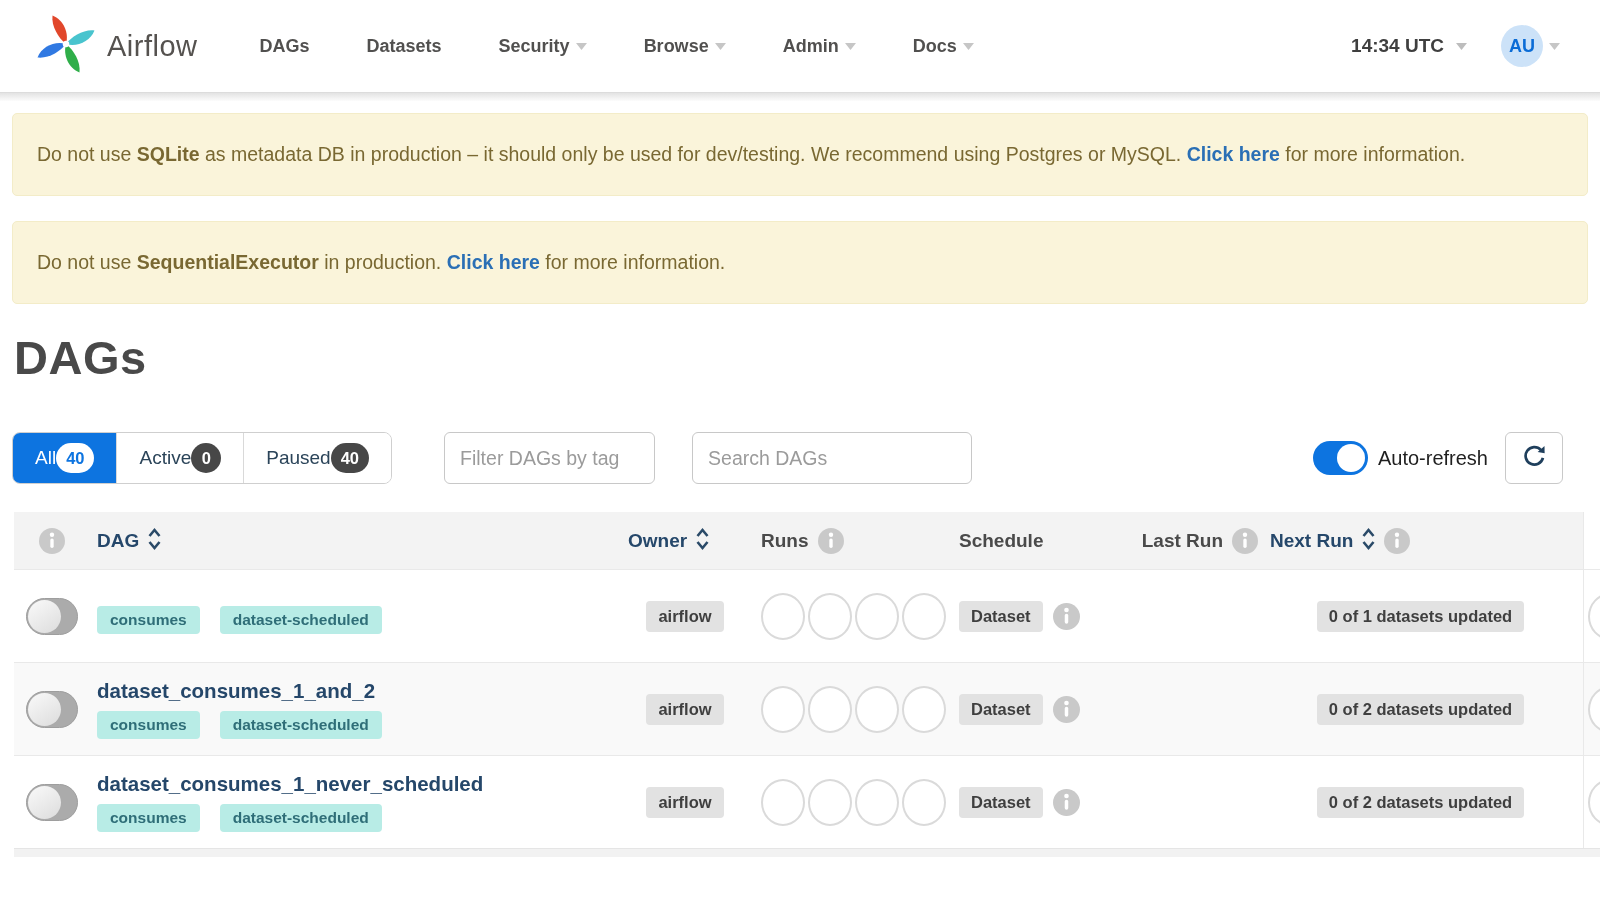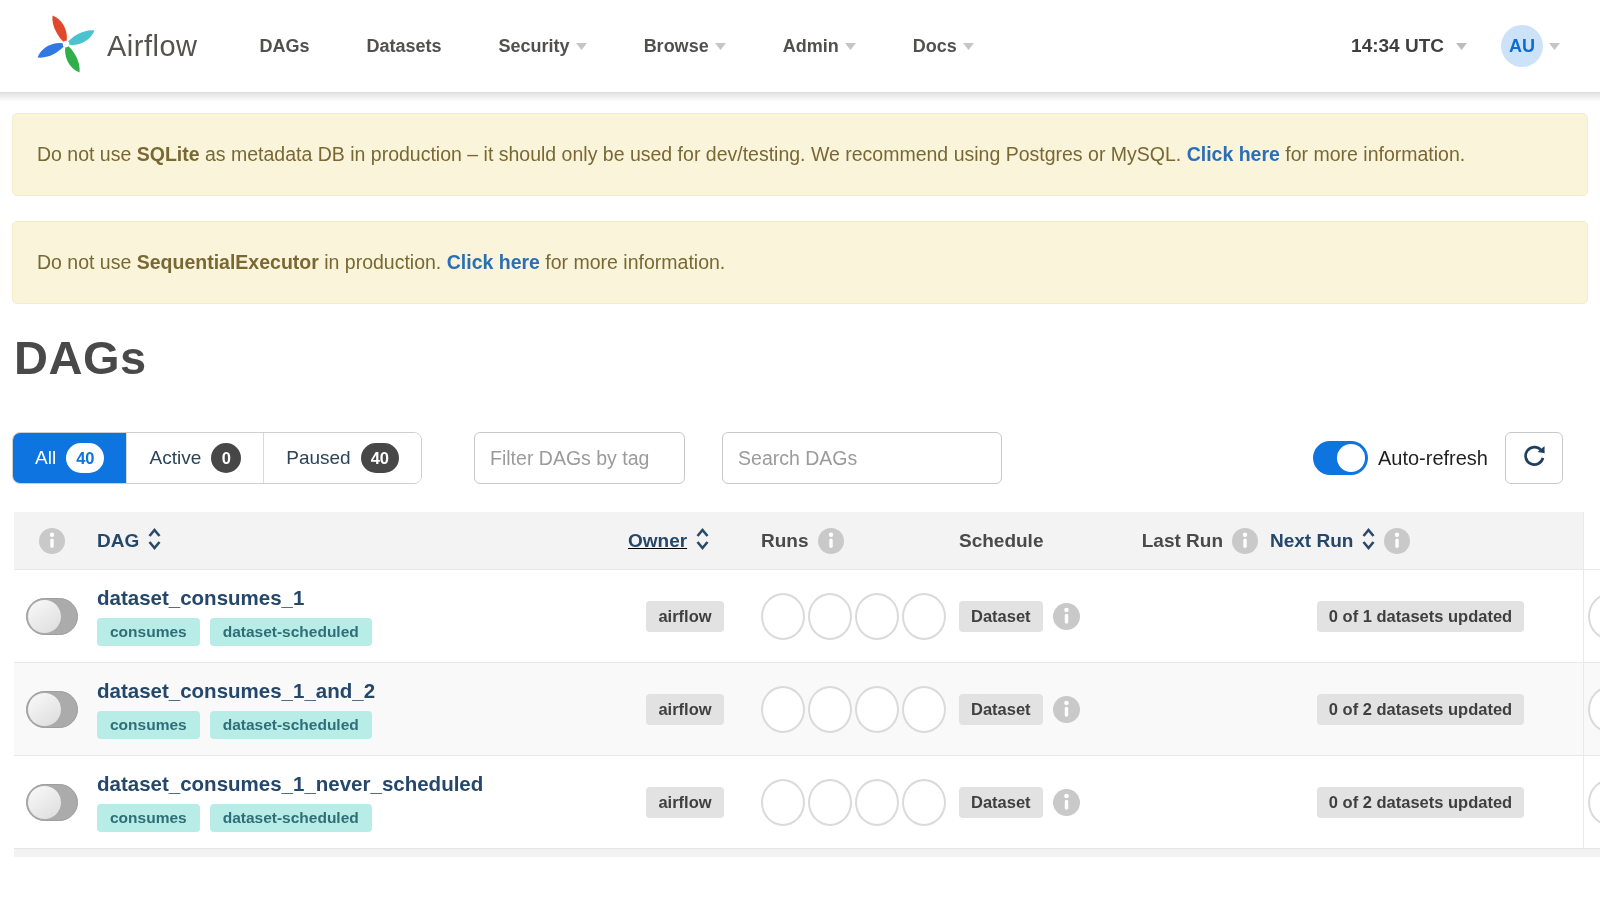--- a/index.html
+++ b/index.html
@@ -25,21 +25,21 @@
     color: #796832; font-size: 19.5px; line-height: 33px; padding: 24px 24px; margin-bottom: 25px; }
   .alert b { font-weight: 700; }
   .alert .alert-link { color: #2a6fb5; font-weight: 700; cursor: pointer; }
 
   
   .page-title { font-size: 47px; font-weight: 700; color: #494949; margin: 26px 0 0 14px; letter-spacing: 0.5px; }
 
   
   .filter-bar { display: flex; align-items: center; margin: 47px 12px 0 12px; height: 52px; }
   .tab-group { display: inline-flex; border: 1px solid #cfcfcf; border-radius: 8px; overflow: hidden; height: 52px; }
-  .tab { display: flex; align-items: center; gap: 10px; padding: 0 22px; background: #fff;
+  .tab { display: flex; align-items: center; padding: 0 22px; background: #fff;
     font-size: 19px; font-weight: 400; color: #2b4459; cursor: pointer; border-right: 1px solid #d9d9d9; }
   .tab:last-child { border-right: none; }
   .tab.active { background: #0d74e0; color: #fff; }
   .count-badge { background: #474747; color: #fff; font-size: 16.5px; font-weight: 700;
     border-radius: 15px; min-width: 30px; height: 30px; padding: 0 10px;
     display: flex; align-items: center; justify-content: center; }
   .tab.active .count-badge { background: #fff; color: #0d74e0; }
   .text-input { height: 52px; border: 1px solid #c8c8c8; border-radius: 6px; font-size: 19.5px;
     padding: 0 15px; color: #444; font-family: "Liberation Sans", sans-serif; outline: none; }
   .text-input::placeholder { color: #9b9b9b; }
@@ -65,33 +65,33 @@
   .col-extra { width: 17px; height: 100%; position: relative; border-left: 1px solid #e9e9e9; }
 
   .thead { display: flex; align-items: center; height: 57px; background: #f3f3f3; }
   .thead .col-extra { background: #fff; }
   .th-label { font-size: 19px; font-weight: 700; }
   .th-sortable { color: #25476a; cursor: pointer; }
   .th-plain { color: #4a4a4a; }
   .th-group { display: flex; align-items: center; gap: 9px; }
   .thead .col-runs, .thead .col-schedule { justify-content: flex-start; }
   .thead .col-nextrun { justify-content: flex-start; padding-left: 12px; }
-  .thead .col-owner { justify-content: flex-start; padding-left: 8px; text-decoration: underline; }
+  .thead .col-owner { justify-content: flex-start; padding-left: 8px; }
 
   .trow { display: flex; align-items: center; height: 93px; position: relative;
     overflow: hidden; border-top: 1px solid #e9e9e9; background: #fff; }
   .trow.striped { background: #f9f9f9; }
   .row-stub { height: 9px; background: #f2f2f2; border-top: 1px solid #e5e5e5; }
 
   .dag-toggle { width: 52px; height: 37px; border-radius: 19px; background: #ababab;
     border: 1px solid #9e9e9e; position: relative; cursor: pointer; }
   .dag-toggle .knob { position: absolute; left: 1px; top: 1px; width: 33px; height: 33px; border-radius: 50%;
     background: linear-gradient(145deg, #fafafa, #dcdcdc); }
   .dag-name { font-size: 20.5px; font-weight: 700; color: #25476a; cursor: pointer; }
-  .tag-row { display: flex; gap: 10px; margin-top: 8px; }
+  .tag-row { display: flex; gap: 20px; margin-top: 8px; }
   .tag-pill { background: #b8ece6; color: #2f6e78; font-size: 15.5px; font-weight: 700;
     padding: 5px 13px; border-radius: 4px; cursor: pointer; }
   .gray-badge { background: #e2e2e2; color: #3f3f3f; font-size: 16.5px; font-weight: 700;
     padding: 6px 12px; border-radius: 4px; white-space: nowrap; }
   .runs-circles { display: flex; gap: 3px; }
   .run-circle { width: 44px; height: 47px; border-radius: 50%; border: 2px solid #dadada; background: #fff; cursor: pointer; }
   .partial-circle { position: absolute; left: 4px; top: 50%; margin-top: -23px;
     width: 44px; height: 47px; border-radius: 50%; border: 2px solid #dadada; background: #fff; }
   .info-icon { display: inline-flex; cursor: pointer; }
   .sched-info { margin-left: 10px; }
@@ -296,21 +296,20 @@
     <div class="col col-extra"></div>
   </div>
 
   <div class="trow">
     <div class="col col-toggle">
       <span class="dag-toggle">
           <span class="knob"></span>
         </span>
     </div>
     <div class="col col-dag">
-      <div class="dag-name">dataset_consumes_1</div>
       <div class="tag-row">
         <span class="tag-pill">consumes</span>
         <span class="tag-pill">dataset-scheduled</span>
       </div>
     </div>
     <div class="col col-owner">
       <span class="gray-badge">airflow</span>
     </div>
     <div class="col col-runs">
       <span class="runs-circles">

